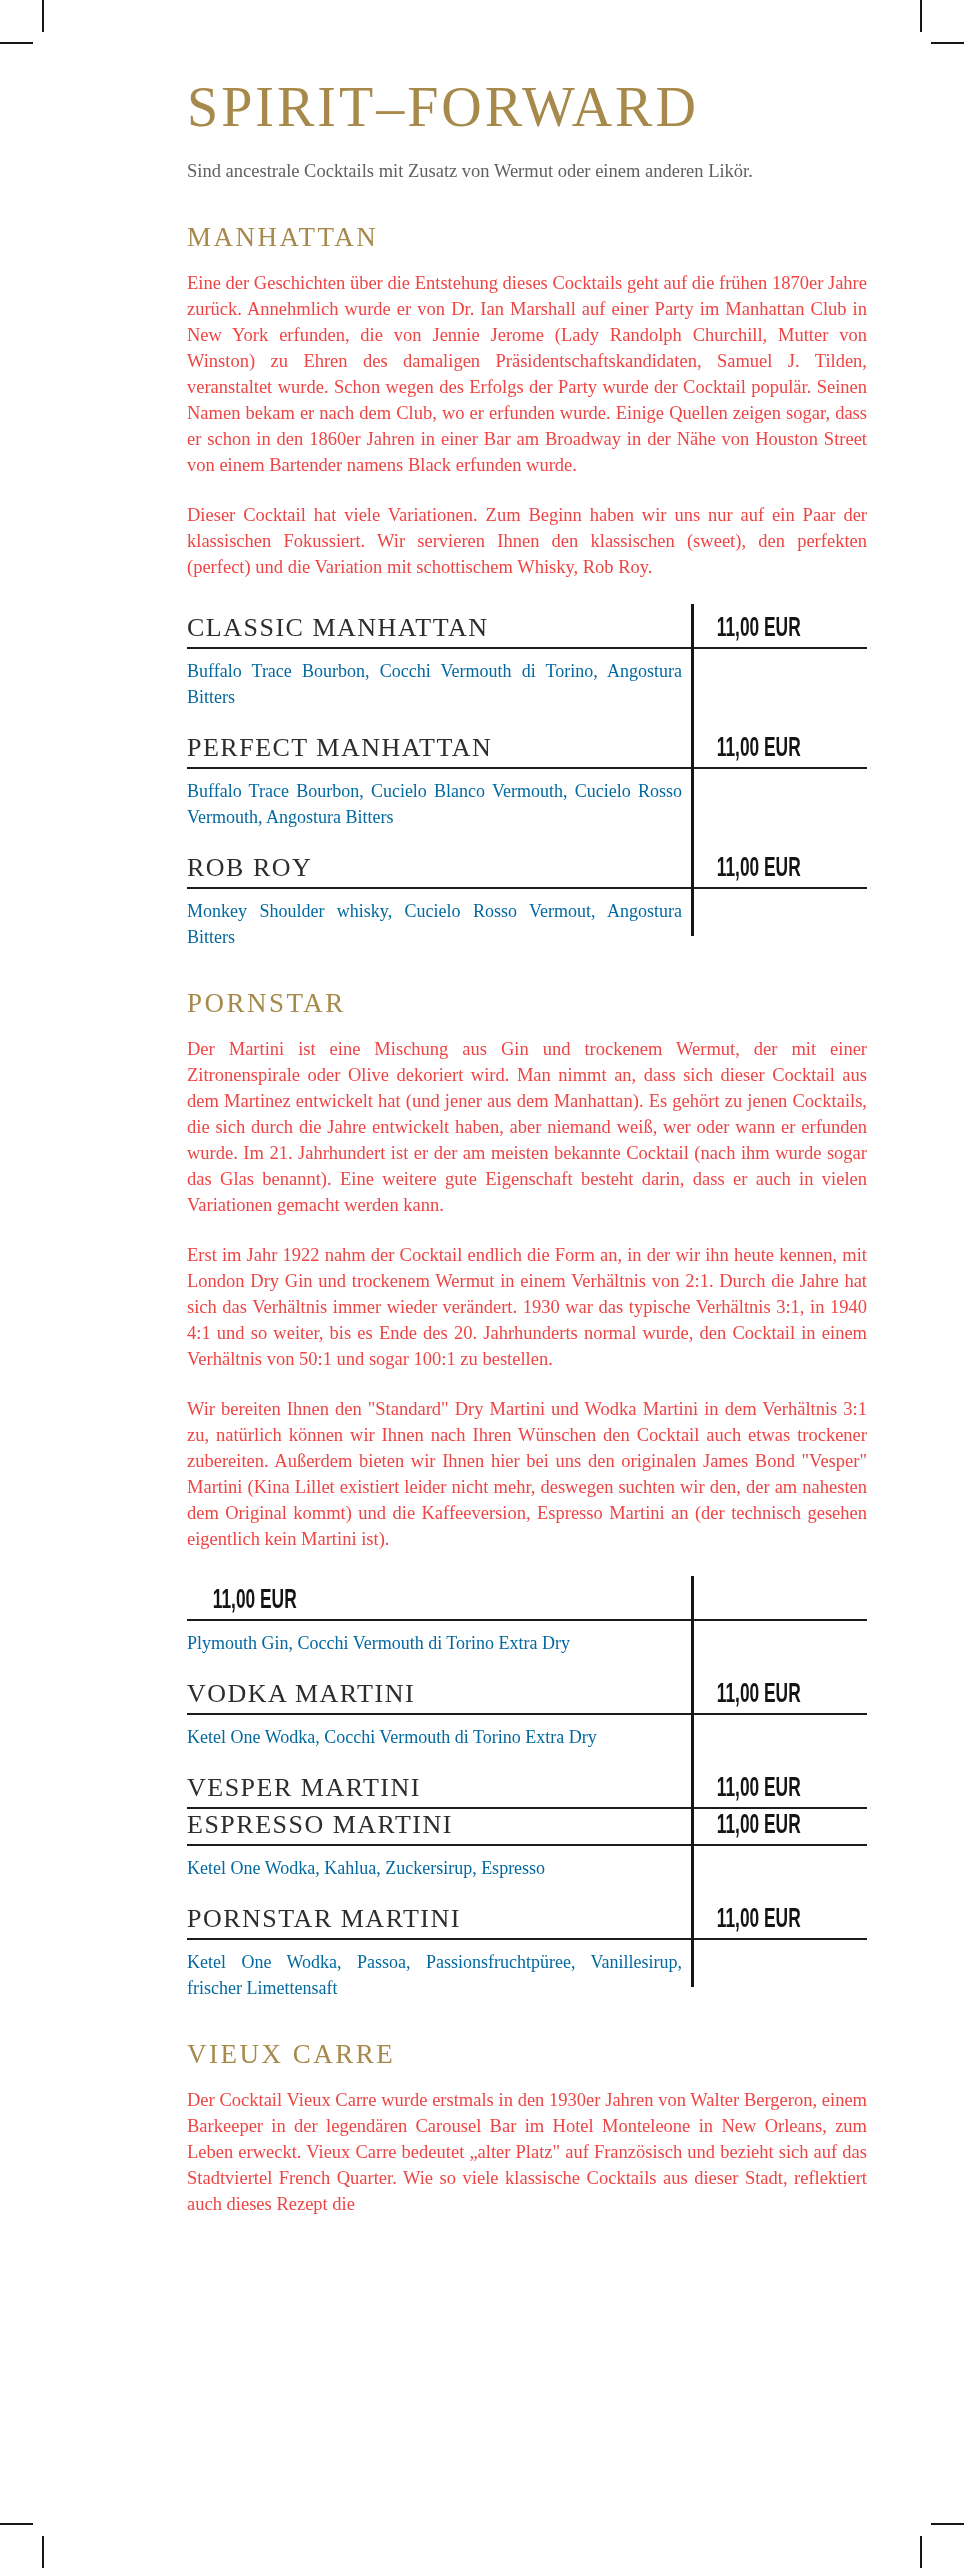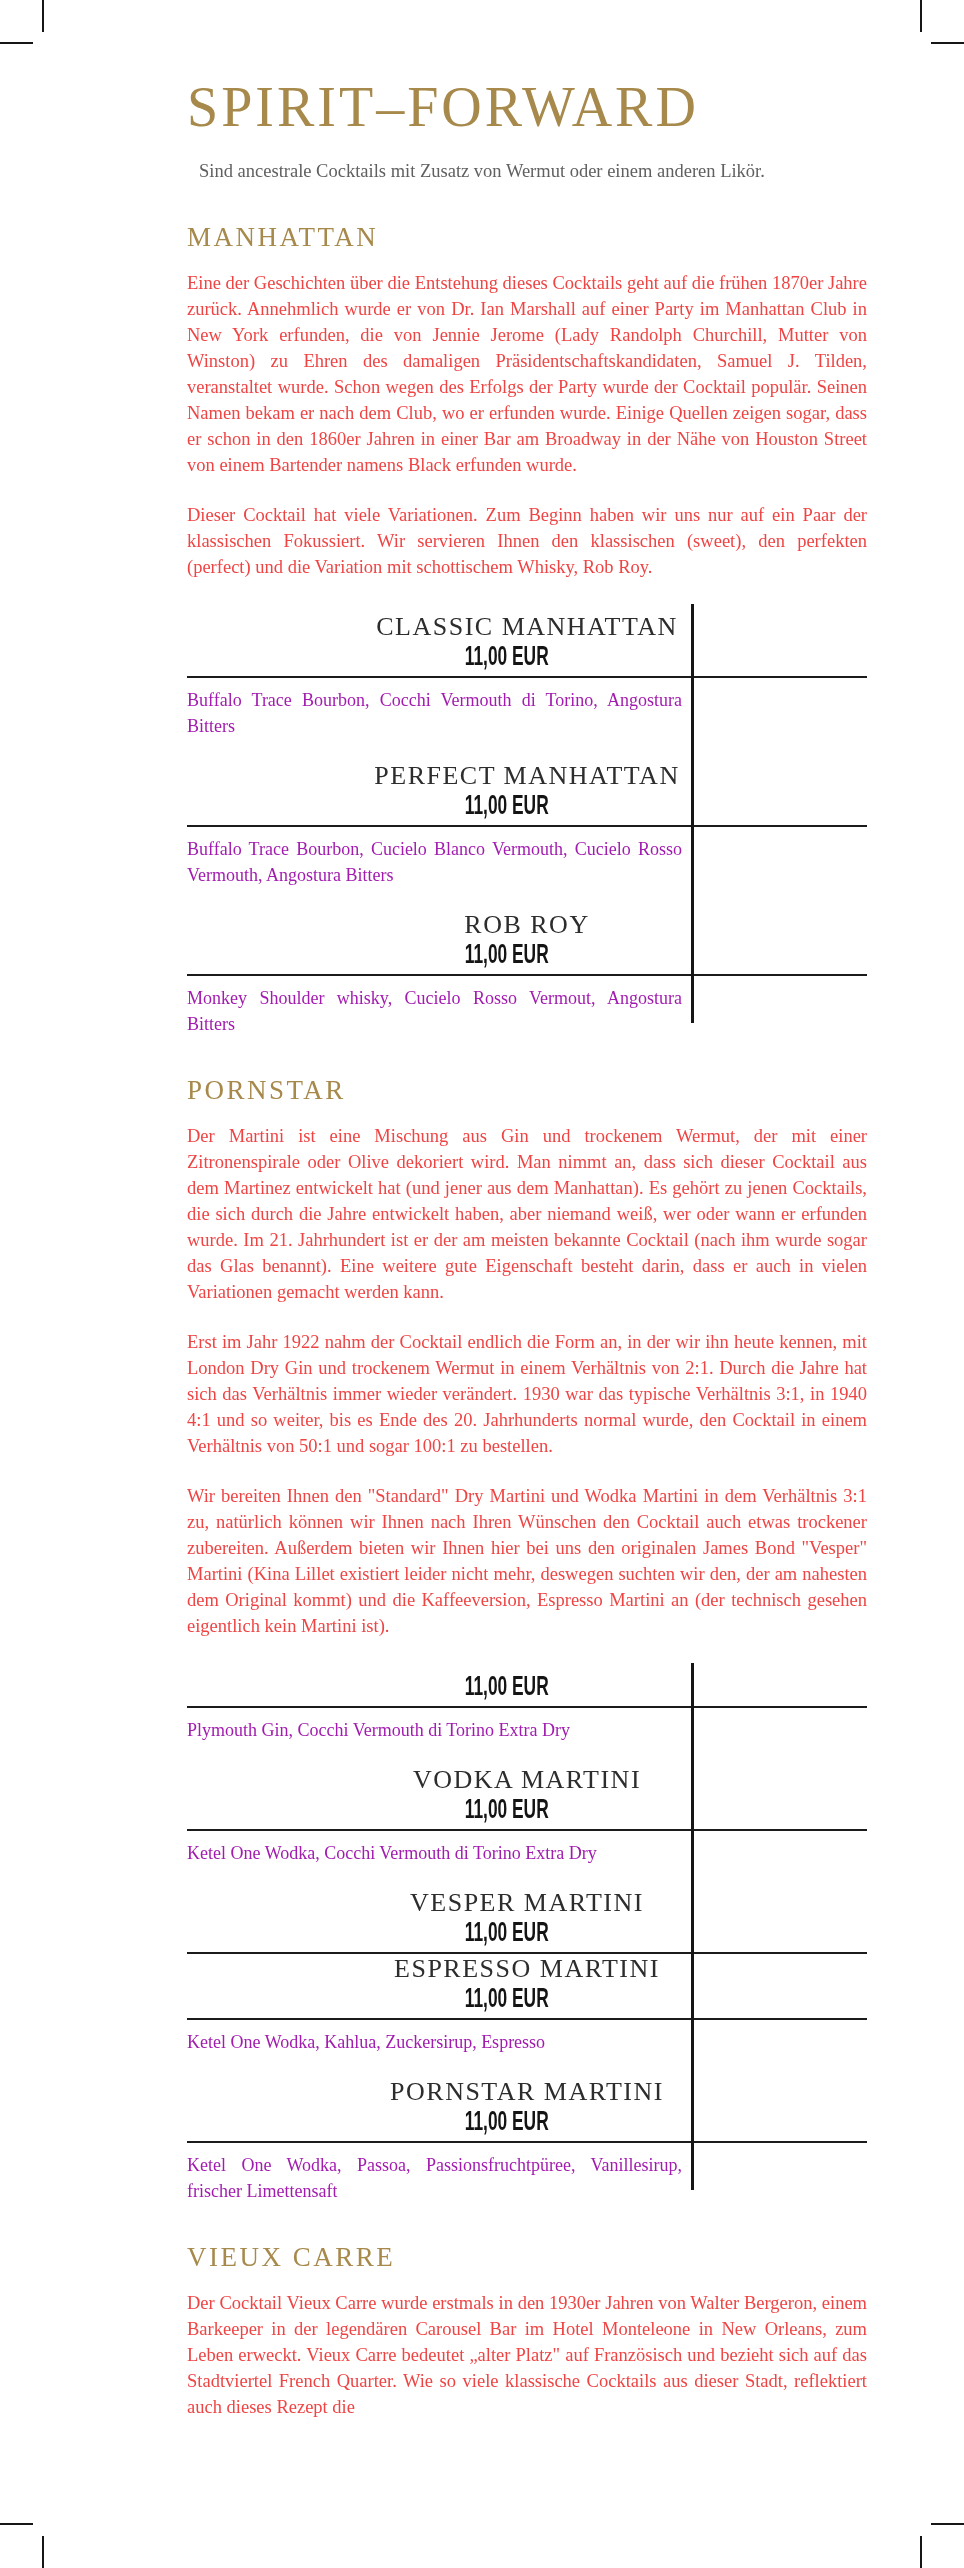--- a/index.html
+++ b/index.html
@@ -33,21 +33,21 @@
   .page-title {
     margin: 78px 0 0 0;
     font-size: 56px;
     line-height: 58px;
     font-weight: normal;
     letter-spacing: 3px;
     color: #a6894b;
   }
 
   .subtitle {
-    margin: 22px 0 0 12px;
+    margin: 22px 0 0 0;
     font-size: 18.5px;
     line-height: 26px;
     color: #606060;
   }
 
   .section-heading {
     margin: 36px 0 0 0;
     font-size: 27px;
     line-height: 34px;
     font-weight: normal;
@@ -74,21 +74,20 @@
     top: -8px;
     bottom: 14px;
     width: 2.5px;
     background: #161616;
   }
   .item-head {
     display: flex;
     align-items: center;
     padding: 0 0 5px 0;
     border-bottom: 2.5px solid #1b1b1b;
-    flex-direction: column;
   }
   .item-name {
     flex: 1;
     font-size: 26px;
     line-height: 29px;
     letter-spacing: 1.5px;
     color: #2d2d2d;
   }
   .item-price {
     width: 176px;
@@ -105,21 +104,21 @@
     transform-origin: center;
     white-space: nowrap;
   }
   .item-ingredients {
     width: 495px;
     padding-top: 9px;
     margin-bottom: 22px;
     font-size: 18px;
     line-height: 26px;
     text-align: justify;
-    color: #a21caf;
+    color: #0369a1;
   }
 </style>
 </head>
 <body>
 
 <div class="page">
 
   <div class="mark m-v-tl"></div>
   <div class="mark m-v-tr"></div>
   <div class="mark m-h-tl"></div>

